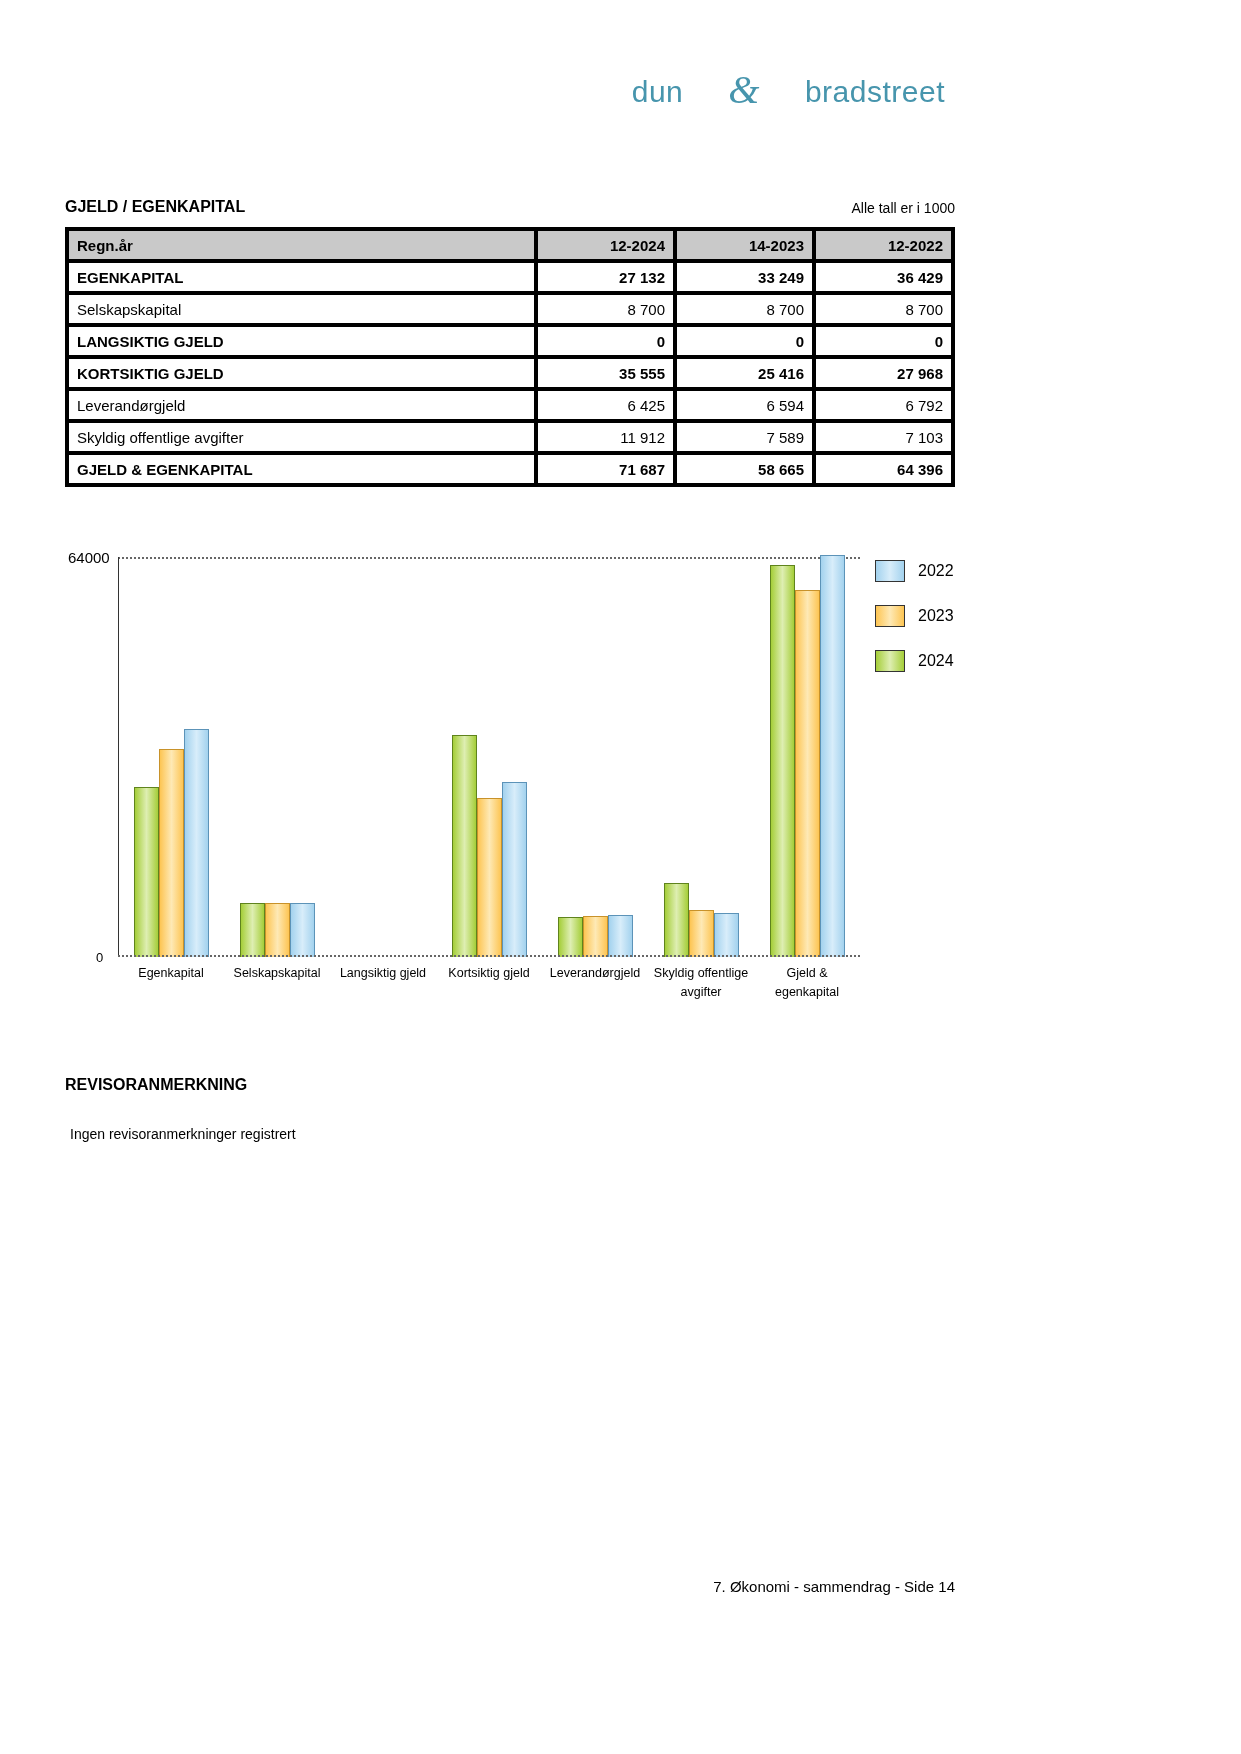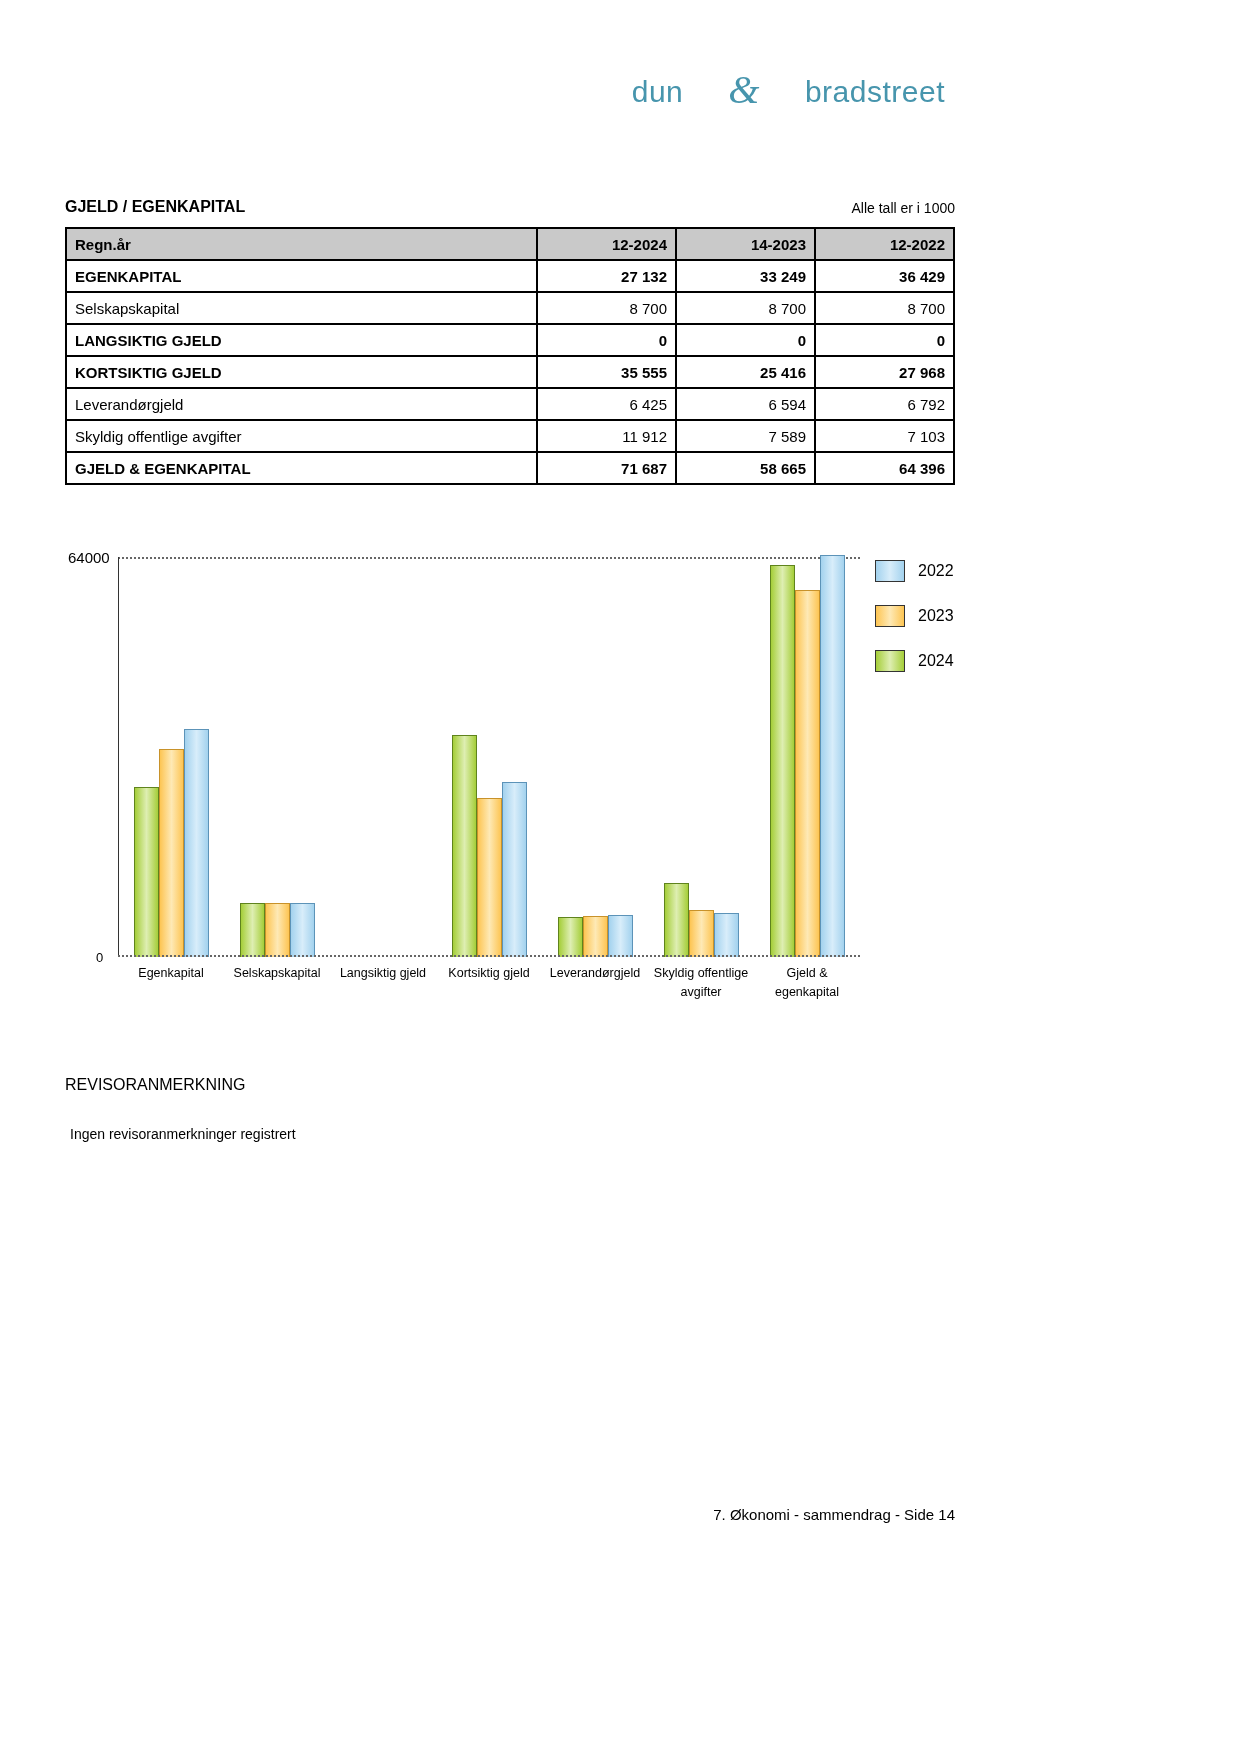--- a/index.html
+++ b/index.html
@@ -27,21 +27,21 @@
   }
   .section-title { font-size:16px; font-weight:bold;text-align:right; }
   .units-note { font-size:14px; }
 
   
   .fin-table {
     position:absolute; top:227px; left:65px; width:890px;
     border-collapse:collapse; font-size:15px;
   }
   .fin-table th, .fin-table td {
-    border:2px solid #000000; height:32px; padding:2px 8px;
+    border:4px solid #000000; height:32px; padding:2px 8px;
     vertical-align:middle;
   }
   .fin-table th { background:#c9c9c9; font-weight:bold; text-align:left; }
   .fin-table th.num, .fin-table td.num { text-align:right; width:139px; }
   .fin-table tr.bold td { font-weight:bold; }
 
   
   .chart { position:absolute; left:118px; top:557px; width:742px; height:400px; }
   .gridline-top { position:absolute; left:0; right:0; top:0; border-top:2px dotted #666; }
   .baseline { position:absolute; left:0; right:0; bottom:0; border-bottom:2px dotted #666; }
@@ -57,25 +57,25 @@
   .x-label {
     flex:1; text-align:center; font-size:12.5px; line-height:1.55;
     white-space:pre-line; padding:0 2px;
   }
   .legend { position:absolute; left:757px; top:3px; display:flex; flex-direction:column; gap:23px; }
   .legend-item { display:flex; align-items:center; gap:13px; }
   .legend-swatch { width:30px; height:22px; border:1px solid #333; }
   .legend-label { font-size:16px; }
 
   
-  .revisor-head { position:absolute; top:1076px; left:65px; font-size:16px; font-weight:normal; }
+  .revisor-head { position:absolute; top:1076px; left:65px; font-size:16px; font-weight:bold; }
   .revisor-text { position:absolute; top:1109px; left:70px; font-size:14px;margin-top:17px; }
 
   
-  .footer { position:absolute; top:1506px; right:286px; font-size:15px; }
+  .footer { position:absolute; top:1578px; right:286px; font-size:15px; }
 </style>
 </head>
 <body>
 
 <div class="logo">
   <span>dun</span>
     <span class="amp">&amp;</span>
     <span>bradstreet</span>
 </div>
 

